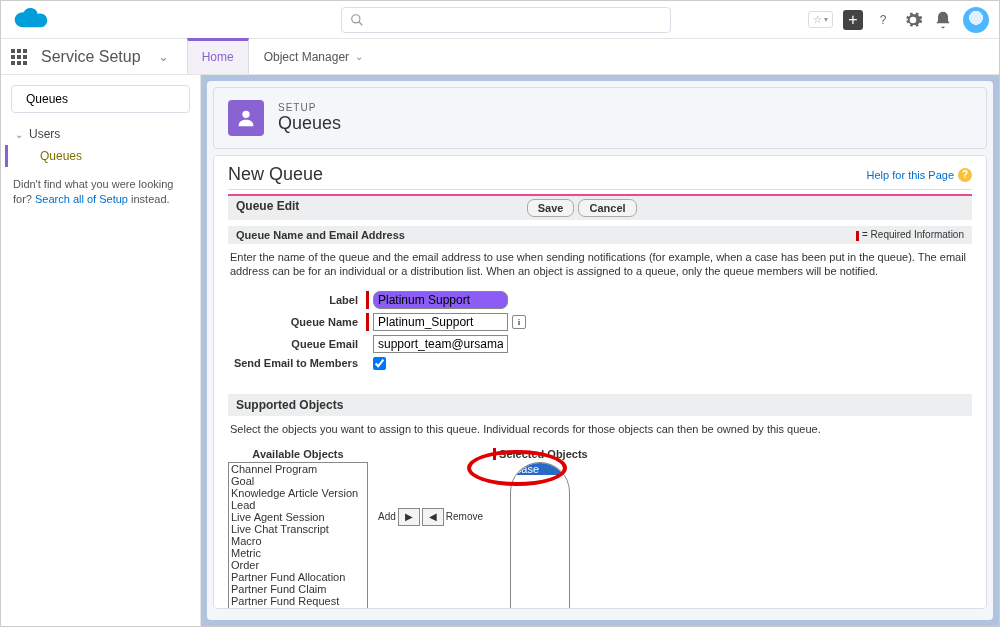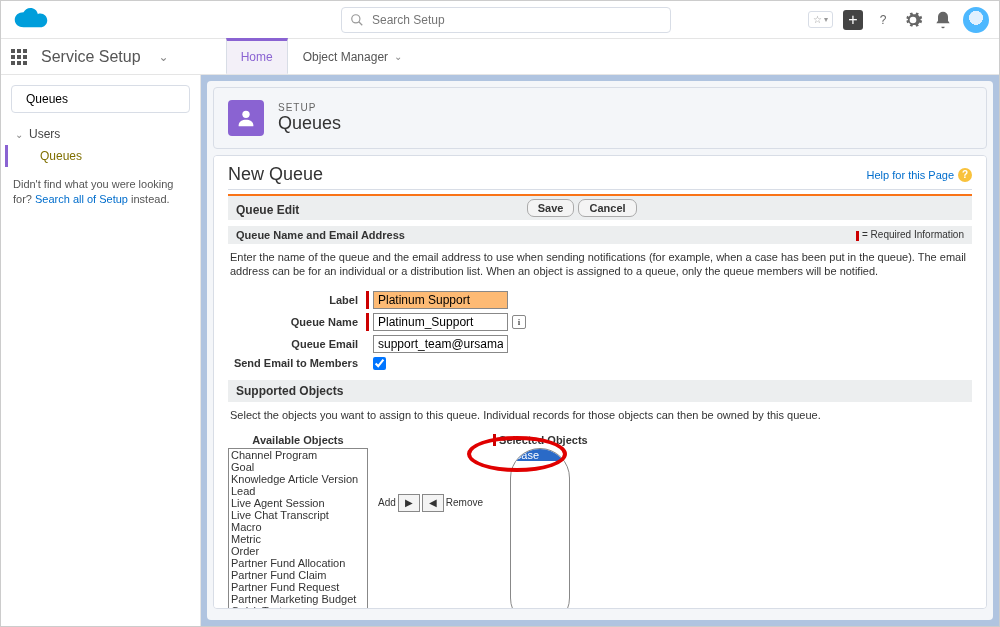--- a/index.html
+++ b/index.html
@@ -17,21 +17,21 @@
   .top-icons .plus-box { background: #444; color: #fff; width: 20px; height: 20px; border-radius: 3px; display: flex; align-items: center; justify-content: center; font-size: 16px; line-height: 1;}
   .avatar { width: 26px; height: 26px; border-radius: 50%; background: radial-gradient(circle at 50% 40%, #e0f0ff 40%, #4db8ff 41%, #4db8ff 100%); border: 2px solid #4db8ff; }
   
   
   .nav-row { display: flex; align-items: center; height: 36px; border-bottom: 1px solid #e5e5e5; padding-left: 10px; }
   .apps-icon { display: grid; grid-template-columns: repeat(3, 4px); grid-template-rows: repeat(3, 4px); gap: 2px; margin-right: 14px; }
   .apps-icon span { background: #555; width: 4px; height: 4px; }
   .app-name { font-size: 16px; color: #555; margin-right: 18px; }
   .nav-chev { color: #888; margin-right: 18px; }
   .tab { padding: 0 14px; height: 36px; display: flex; align-items: center; font-size: 12px; color: #555; border: 1px solid transparent; }
-  .tab.active { background: #f3f0f8; border-left: 1px solid #d8dde6; border-right: 1px solid #d8dde6; border-top: 3px solid #8a63d2; color: #8a63d2; margin-top:-1px; padding-top:0;margin-left:39px;}
+  .tab.active { background: #f3f0f8; border-left: 1px solid #d8dde6; border-right: 1px solid #d8dde6; border-top: 3px solid #8a63d2; color: #8a63d2; margin-top:-1px; padding-top:0;}
   .tab .chev { margin-left: 6px; color: #888; font-size:10px;}
   
   
   .body { display: flex; height: calc(627px - 38px - 36px - 2px); }
   .sidebar { width: 200px; border-right: 1px solid #e5e5e5; padding-top: 6px; }
   .sidebar-search { margin: 4px 10px 10px; border: 1px solid #d8dde6; border-radius: 4px; padding: 6px 8px; display: flex; align-items: center; gap: 6px; }
   .sidebar-search svg { width: 12px; height: 12px; color: #888; }
   .sidebar-search input { border: none; outline: none; font-size: 12px; flex: 1; }
   .tree-node { padding: 4px 10px 4px 14px; font-size: 12px; color: #444; display: flex; align-items: center; gap: 6px; }
   .tree-chev { font-size: 10px; color: #888; width: 8px; }
@@ -48,42 +48,42 @@
   .header-icon { width: 36px; height: 36px; background: #8a63d2; border-radius: 4px; display: flex; align-items: center; justify-content: center; color: #fff; }
   .header-texts .sup { font-size: 10px; color: #666; letter-spacing: 1px; }
   .header-texts h1 { font-size: 18px; color: #333; font-weight: 500; }
   
   .page-panel { margin: 6px; background: #fff; border: 1px solid #d8dde6; border-radius: 4px; padding: 8px 14px 14px; height: 454px; overflow-y: scroll; position:relative;}
   .page-title-row { display: flex; align-items: center; justify-content: space-between; border-bottom: 1px solid #d8dde6; padding-bottom: 4px; margin-bottom: 4px;}
   .page-title { font-size: 18px; color: #333; font-weight: 400; }
   .help-link { font-size: 11px; color: #006dcc; text-decoration: none; display: flex; align-items: center; gap: 4px; }
   .help-link .qm { width: 14px; height: 14px; background: #f9c23c; border-radius: 50%; color: #fff; font-size: 10px; display: flex; align-items: center; justify-content: center; font-weight:bold;}
   
-  .block-title-row { background: #eceeef; border-top: 2px solid #f97316; padding: 3px 8px; display: flex; align-items: flex-end; justify-content: space-between; margin-top: 4px;}
+  .block-title-row { background: #eceeef; border-top: 2px solid #ec4899; padding: 3px 8px; display: flex; align-items: flex-start; justify-content: space-between; margin-top: 4px;}
   .block-title { font-size: 12px; font-weight: bold; color: #333; }
   .btn-row { display: flex; gap: 4px; }
   .sf-btn { background: #f4f4f4; border: 1px solid #aaa; border-radius: 7px; padding: 2px 10px; font-size: 11px; cursor: pointer; font-weight:bold; color:#333;}
   
   .sub-header { background: #eceeef; padding: 3px 8px; margin-top: 6px; display: flex; justify-content: space-between; align-items: center; }
   .sub-header-title { font-size: 11px; font-weight: bold; }
   .req-info { font-size: 10px; color: #333; }
   .req-bar { display:inline-block; width:3px; height:10px; background:#c00; vertical-align:middle; margin-right:3px;}
   
   .desc-text { font-size: 11px; color: #333; padding: 6px 2px; line-height: 1.3; }
   
   .form-table { margin-top: 6px; }
   .form-row { display: flex; align-items: center; margin-bottom: 4px; }
   .form-label { width: 138px; text-align: right; padding-right: 8px; font-size: 11px; color: #333; font-weight:bold;}
   .form-field { display: flex; align-items: center; gap: 4px; }
   .req-mark { width: 3px; height: 18px; background: #c00; }
   .txt-input { border: 1px solid #888; padding: 2px 4px; font-size: 12px; width: 135px; height: 18px; }
-  .txt-input.yellow { background: #fdba74; }
+  .txt-input.yellow { background: #8b5cf6; border-radius: 7px; }
   .info-icon { width: 14px; height: 14px; border: 1px solid #888; border-radius: 2px; font-size: 9px; display: flex; align-items: center; justify-content: center; font-family: serif; font-weight:bold; color:#555;}
   
-  .section-header { background: #eceeef; padding: 4px 8px; margin-top: 10px; font-size: 12px; font-weight: bold; }
+  .section-header { background: #eceeef; padding: 4px 8px; margin-top: 24px; font-size: 12px; font-weight: bold; }
   
   .dual-list { display: flex; gap: 10px; margin-top: 6px; align-items: flex-start; position:relative;}
   .list-col { display: flex; flex-direction: column; align-items: center; }
   .list-label { font-size: 11px; font-weight: bold; margin-bottom: 2px; }
   .list-label.req { display:flex; align-items:center; gap:3px;}
   .multi-select { width: 140px; height: 180px; border: 1px solid #888; font-size: 11px; overflow-y: scroll; background: #fff; }
   .multi-select.narrow { width: 60px; border-radius: 30px; }
   .multi-select .opt { padding: 0 2px; white-space: nowrap; cursor: default; }
   .multi-select .opt.sel { background: #2a6ac7; color: #fff; }
   
@@ -99,21 +99,20 @@
   <div class="cloud-logo">
     <svg viewBox="0 0 64 44" fill="currentColor">
         <path d="M20 34c-8 0-14-5-14-12s6-12 14-12c2-4 6-7 11-7 6 0 11 4 12 10 1-1 3-1 4-1 6 0 11 5 11 11s-5 11-11 11H20z"></path>
       </svg>
   </div>
   <div class="search-wrap">
     <svg viewBox="0 0 24 24" fill="none" stroke="currentColor" stroke-width="2">
         <circle cx="10" cy="10" r="7"></circle>
         <line x1="15" y1="15" x2="21" y2="21"></line>
       </svg>
-    <input type="text" placeholder="Search Setup" style="">
   </div>
   <div class="top-icons">
     <div class="star-box">☆<span style="font-size:8px;">▾</span></div>
     <div class="plus-box">+</div>
     <div class="ico">?</div>
     <div class="ico">
       <svg viewBox="0 0 24 24" fill="currentColor">
           <path d="M12 8a4 4 0 100 8 4 4 0 000-8zm9 4l2 1-1 3-2-1a8 8 0 01-2 2l1 2-3 1-1-2h-3l-1 2-3-1 1-2a8 8 0 01-2-2l-2 1-1-3 2-1v-1l-2-1 1-3 2 1a8 8 0 012-2l-1-2 3-1 1 2h3l1-2 3 1-1 2a8 8 0 012 2l2-1 1 3-2 1v1z"></path>
         </svg>
     </div>

